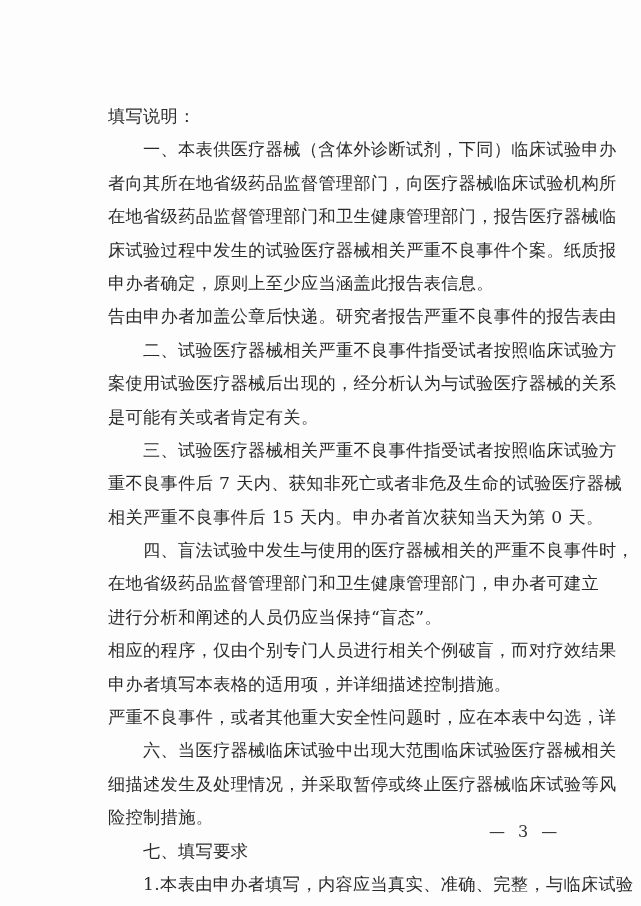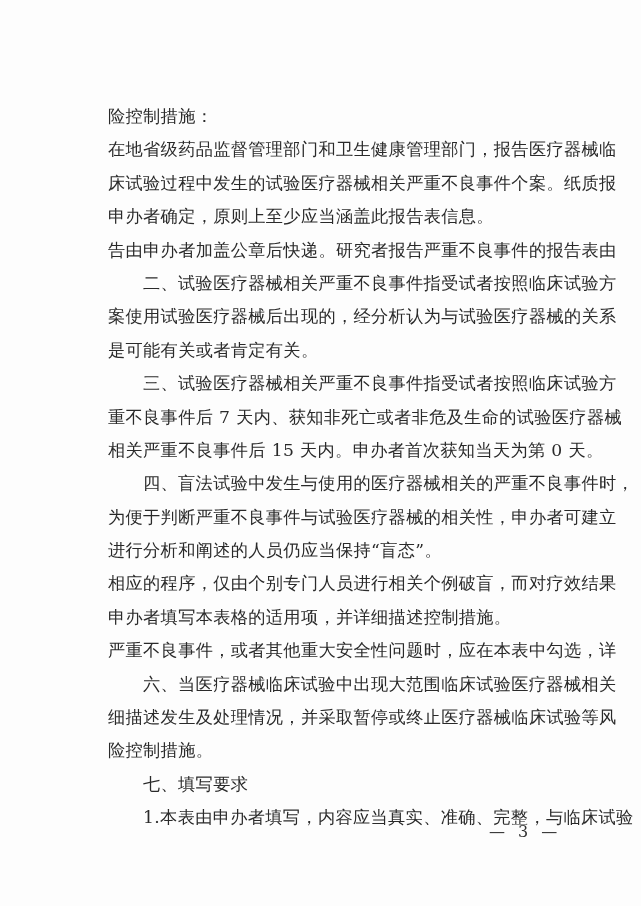--- a/index.html
+++ b/index.html
@@ -9,34 +9,36 @@
   .body-text { position: absolute; left: 108px; top: 100px; width: 440px; }
   .line { font-size: 17.2px; line-height: 33.4px; height: 33.4px; white-space: nowrap; letter-spacing: 0.35px; }
   .indent { padding-left: 35px; }
   .page-num { position: absolute; left: 489px; top: 822px; font-size: 16px; letter-spacing: 4px; color: #333; }
 </style>
 </head>
 <body>
 
 <div class="page">
   <div class="body-text">
-    <div class="line">险控制措施：</div>
+    <div class="line">填写说明：</div>
     <div id="lines">
+        <div class="line indent">一、本表供医疗器械（含体外诊断试剂，下同）临床试验申办</div>
+        <div class="line">者向其所在地省级药品监督管理部门，向医疗器械临床试验机构所</div>
         <div class="line">在地省级药品监督管理部门和卫生健康管理部门，报告医疗器械临</div>
         <div class="line">床试验过程中发生的试验医疗器械相关严重不良事件个案。纸质报</div>
         <div class="line">申办者确定，原则上至少应当涵盖此报告表信息。</div>
         <div class="line">告由申办者加盖公章后快递。研究者报告严重不良事件的报告表由</div>
         <div class="line indent">二、试验医疗器械相关严重不良事件指受试者按照临床试验方</div>
         <div class="line">案使用试验医疗器械后出现的，经分析认为与试验医疗器械的关系</div>
         <div class="line">是可能有关或者肯定有关。</div>
         <div class="line indent">三、试验医疗器械相关严重不良事件指受试者按照临床试验方</div>
         <div class="line">重不良事件后 7 天内、获知非死亡或者非危及生命的试验医疗器械</div>
         <div class="line">相关严重不良事件后 15 天内。申办者首次获知当天为第 0 天。</div>
         <div class="line indent">四、盲法试验中发生与使用的医疗器械相关的严重不良事件时，</div>
-        <div class="line">为便于判断严重不良事件与试验医疗器械的相关性，申办者可建立</div>
+        <div class="line">在地省级药品监督管理部门和卫生健康管理部门，申办者可建立</div>
         <div class="line">进行分析和阐述的人员仍应当保持“盲态”。</div>
         <div class="line">相应的程序，仅由个别专门人员进行相关个例破盲，而对疗效结果</div>
         <div class="line">申办者填写本表格的适用项，并详细描述控制措施。</div>
         <div class="line">严重不良事件，或者其他重大安全性问题时，应在本表中勾选，详</div>
         <div class="line indent">六、当医疗器械临床试验中出现大范围临床试验医疗器械相关</div>
         <div class="line">细描述发生及处理情况，并采取暂停或终止医疗器械临床试验等风</div>
         <div class="line">险控制措施。</div>
         <div class="line indent">七、填写要求</div>
         <div class="line indent">1.本表由申办者填写，内容应当真实、准确、完整，与临床试验</div>
       </div>

